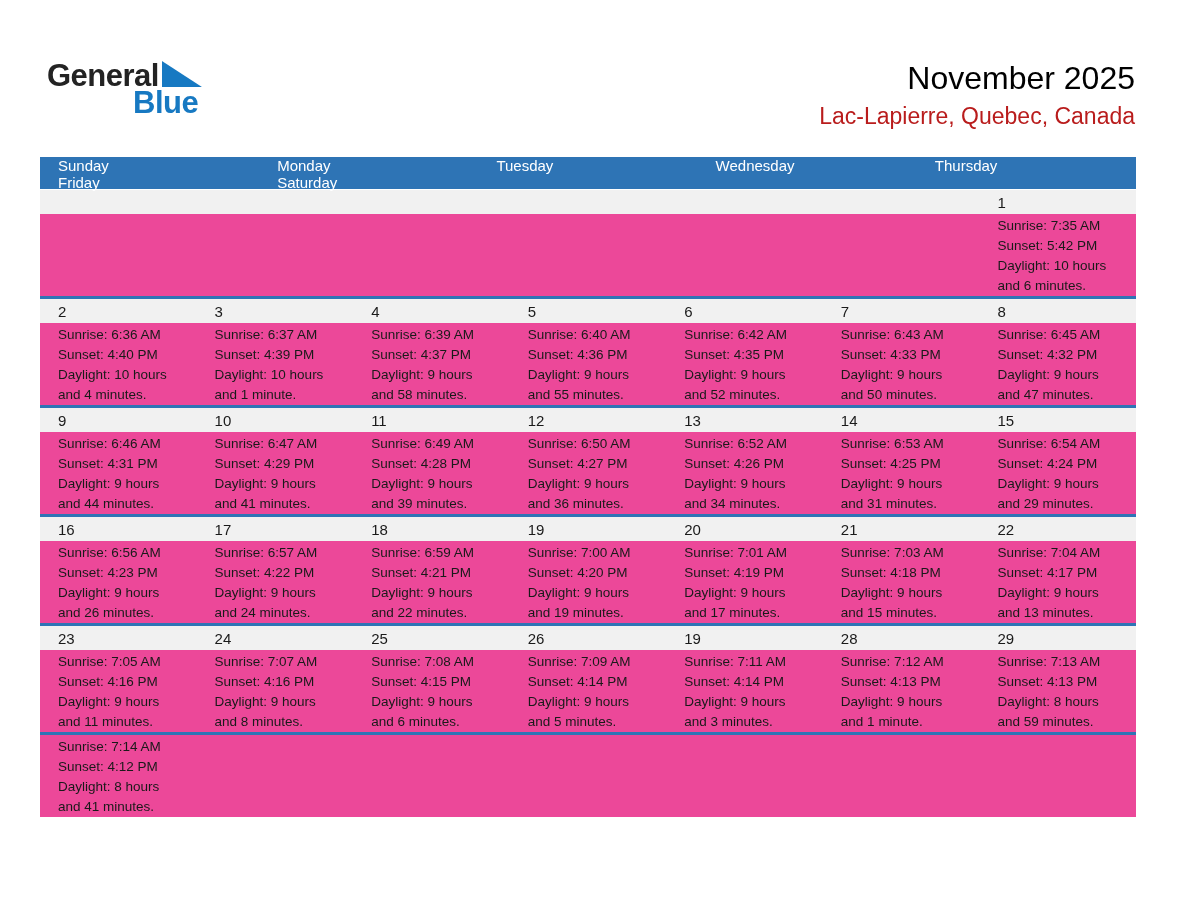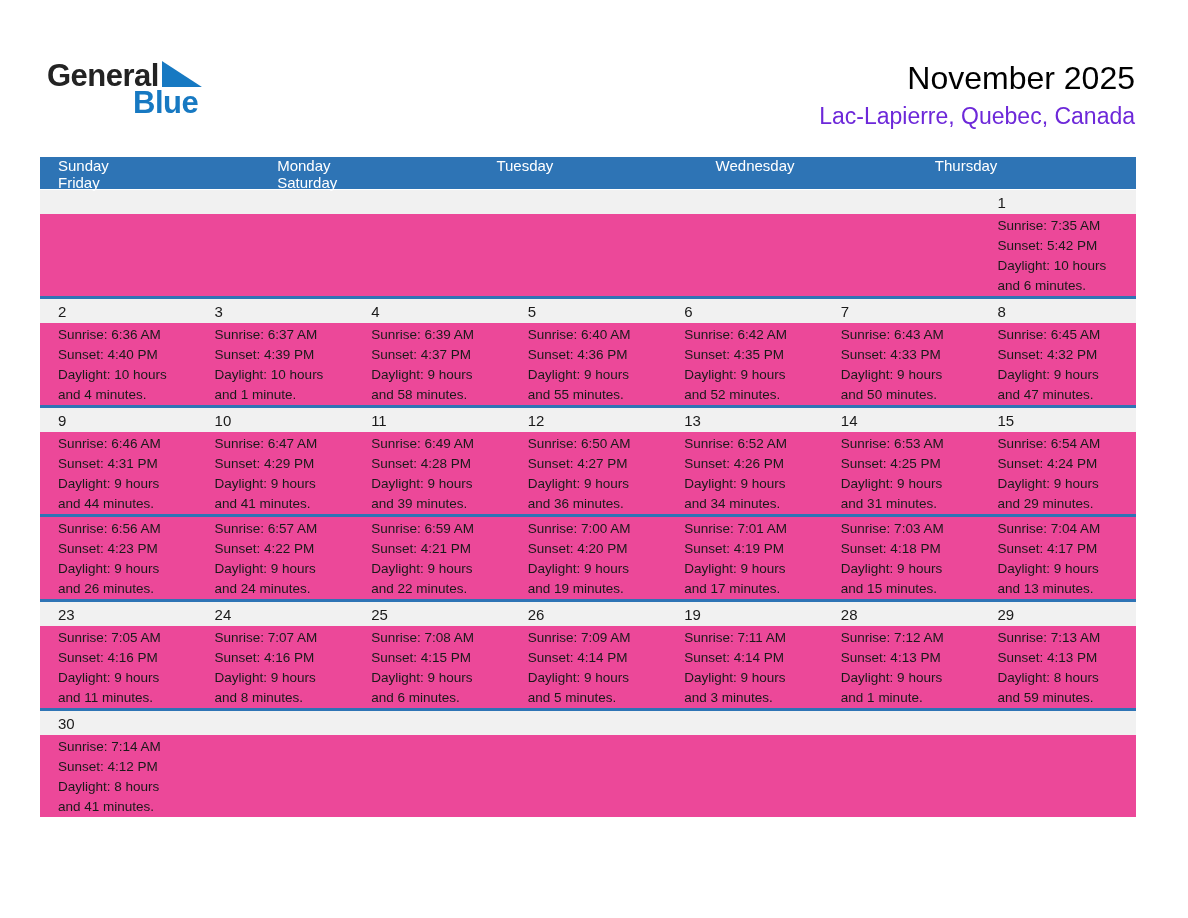--- a/index.html
+++ b/index.html
@@ -43,21 +43,21 @@
   }
   .titles {
     position: absolute; right: 53px; top: 60px;
     text-align: right;
   }
   .month-title {
     font-size: 32px; font-weight: 400; color: #000;
     line-height: 1.15;
   }
   .location-subtitle {
-    font-size: 23px; font-weight: 400; color: #6d28d9;
+    font-size: 23px; font-weight: 400; color: #b91c1c;
     margin-top: 6px;
   }
 
   
   .calendar {
     position: absolute; left: 40px; top: 157px;
     width: 1096px;
   }
   .weekday-row {
     display: grid; grid-template-columns: repeat(5, 1fr);
@@ -257,20 +257,29 @@
           </div>
           <div class="cell">
             <div class="line">Sunrise: 6:54 AM</div>
             <div class="line">Sunset: 4:24 PM</div>
             <div class="line">Daylight: 9 hours</div>
             <div class="line">and 29 minutes.</div>
           </div>
         </div>
       </div>
       <div class="week">
+        <div class="band">
+          <div class="band-cell">16</div>
+          <div class="band-cell">17</div>
+          <div class="band-cell">18</div>
+          <div class="band-cell">19</div>
+          <div class="band-cell">20</div>
+          <div class="band-cell">21</div>
+          <div class="band-cell">22</div>
+        </div>
         <div class="cells">
           <div class="cell">
             <div class="line">Sunrise: 6:56 AM</div>
             <div class="line">Sunset: 4:23 PM</div>
             <div class="line">Daylight: 9 hours</div>
             <div class="line">and 26 minutes.</div>
           </div>
           <div class="cell">
             <div class="line">Sunrise: 6:57 AM</div>
             <div class="line">Sunset: 4:22 PM</div>
@@ -358,29 +367,20 @@
           </div>
           <div class="cell">
             <div class="line">Sunrise: 7:13 AM</div>
             <div class="line">Sunset: 4:13 PM</div>
             <div class="line">Daylight: 8 hours</div>
             <div class="line">and 59 minutes.</div>
           </div>
         </div>
       </div>
       <div class="week">
-        <div class="band">
-          <div class="band-cell">30</div>
-          <div class="band-cell"></div>
-          <div class="band-cell"></div>
-          <div class="band-cell"></div>
-          <div class="band-cell"></div>
-          <div class="band-cell"></div>
-          <div class="band-cell"></div>
-        </div>
         <div class="cells">
           <div class="cell">
             <div class="line">Sunrise: 7:14 AM</div>
             <div class="line">Sunset: 4:12 PM</div>
             <div class="line">Daylight: 8 hours</div>
             <div class="line">and 41 minutes.</div>
           </div>
           <div class="cell"></div>
           <div class="cell"></div>
           <div class="cell"></div>

